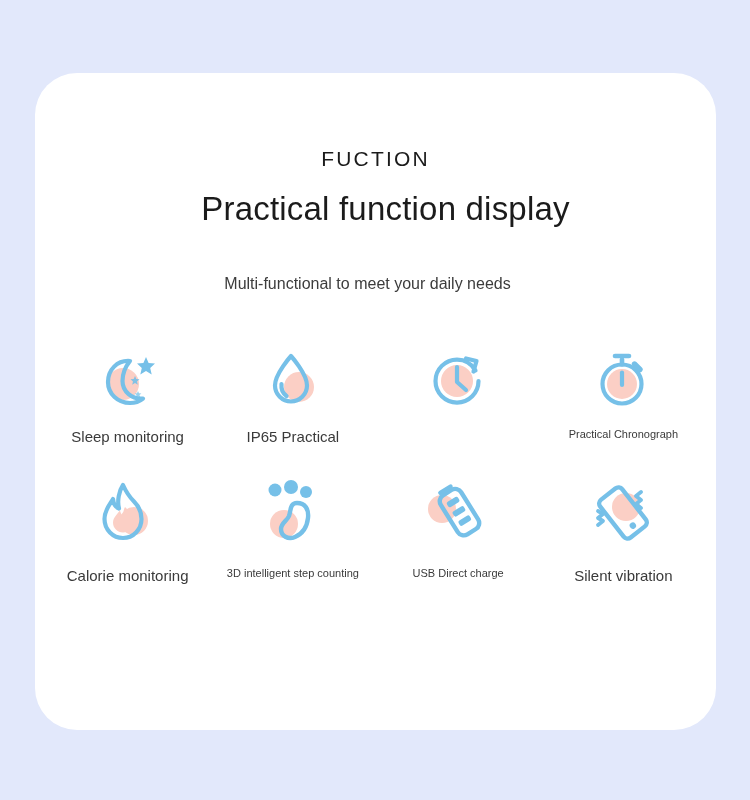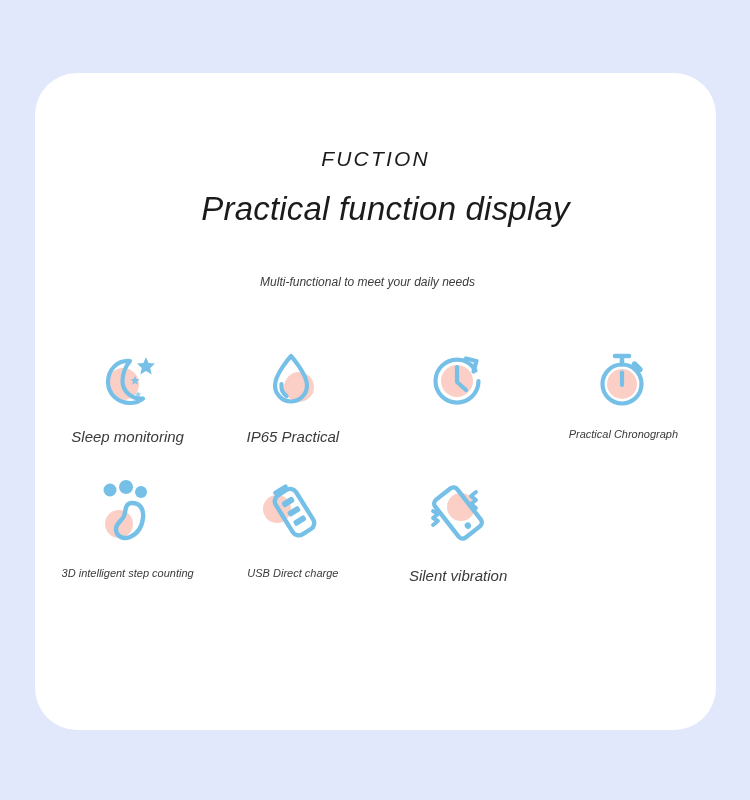--- a/index.html
+++ b/index.html
@@ -22,21 +22,20 @@
 
   .card {
     position: absolute;
     left: 35px;
     top: 73px;
     width: 681px;
     height: 657px;
     background: #ffffff;
     border-radius: 42px;
     box-sizing: border-box;
-    font-style: italic;
   }
 
   .eyebrow {
     position: absolute;
     left: 0;
     right: 0;
     top: 74px;
     text-align: center;
     font-size: 21px;
     letter-spacing: 2.2px;
@@ -56,21 +55,21 @@
     letter-spacing: 0.2px;
     padding-left: 20px;
   }
 
   .subhead {
     position: absolute;
     left: 0;
     right: 16px;
     top: 202px;
     text-align: center;
-    font-size: 12px;
+    font-size: 16px;
     color: #3c3c3c;
     font-weight: 400;
   }
 
   .grid {
     position: absolute;
     left: 10px;
     top: 268px;
     width: 661px;
     display: grid;
@@ -166,20 +165,30 @@
             <circle cx="35" cy="38" r="19.5" fill="none" stroke="#76c0e8" stroke-width="4.2"></circle>
             <path d="M28 10 L42 10" fill="none" stroke="#76c0e8" stroke-width="4.6" stroke-linecap="round"></path>
             <path d="M35 13.5 L35 18.5" fill="none" stroke="#76c0e8" stroke-width="4.6" stroke-linecap="round"></path>
             <path d="M47.5 18 L53 23.5" fill="none" stroke="#76c0e8" stroke-width="5.4" stroke-linecap="round"></path>
             <path d="M35 26.5 L35 39" fill="none" stroke="#76c0e8" stroke-width="4.2" stroke-linecap="round"></path>
           </svg>
         </div>
         <div class="cell-label sm">Practical Chronograph</div>
       </div>
 
+      <div class="cell row2">
+        <div class="icon-wrap">
+          <svg width="72" height="72" viewBox="0 0 72 72">
+            <circle cx="42" cy="44" r="14" fill="#fbcfc5"></circle>
+            <path d="M31 8 C31 8 35.5 18 42 24.5 C48 30.5 49.5 37 49.5 42 C49.5 52.5 41.2 61 31 61 C20.8 61 12.5 52.5 12.5 42 C12.5 33 18 27 21 22 C21.5 27.5 24.5 30.5 27 31.5 C25 24 27 14 31 8 Z" fill="none" stroke="#76c0e8" stroke-width="4.2" stroke-linejoin="round"></path>
+            <path d="M33 30 C33 30 41 37 41 45 C41 51 36.6 55.5 31 55.5 C25.4 55.5 21 51 21 45.5 C21 40 26 37 28 33 C28.5 37 30.5 38.5 32 39 C31 36 31.5 32.5 33 30 Z" fill="#fbcfc5"></path>
+          </svg>
+        </div>
+        <div class="cell-label lg">Calorie monitoring</div>
+      </div>
 
       <div class="cell row2">
         <div class="icon-wrap">
           <svg width="72" height="72" viewBox="0 0 72 72">
             <circle cx="27" cy="47" r="14" fill="#fbcfc5"></circle>
             <circle cx="18" cy="13" r="6.5" fill="#76c0e8"></circle>
             <circle cx="34" cy="10" r="7" fill="#76c0e8"></circle>
             <circle cx="49" cy="15" r="6" fill="#76c0e8"></circle>
             <path d="M40 26 C48 26 52 32 51 41 C50 50 45 57 38 60 C31 63 24 59 24 52 C24 46 30 44 32 39 C34 33 33 26 40 26 Z" fill="none" stroke="#76c0e8" stroke-width="4.4" stroke-linejoin="round"></path>
           </svg>

